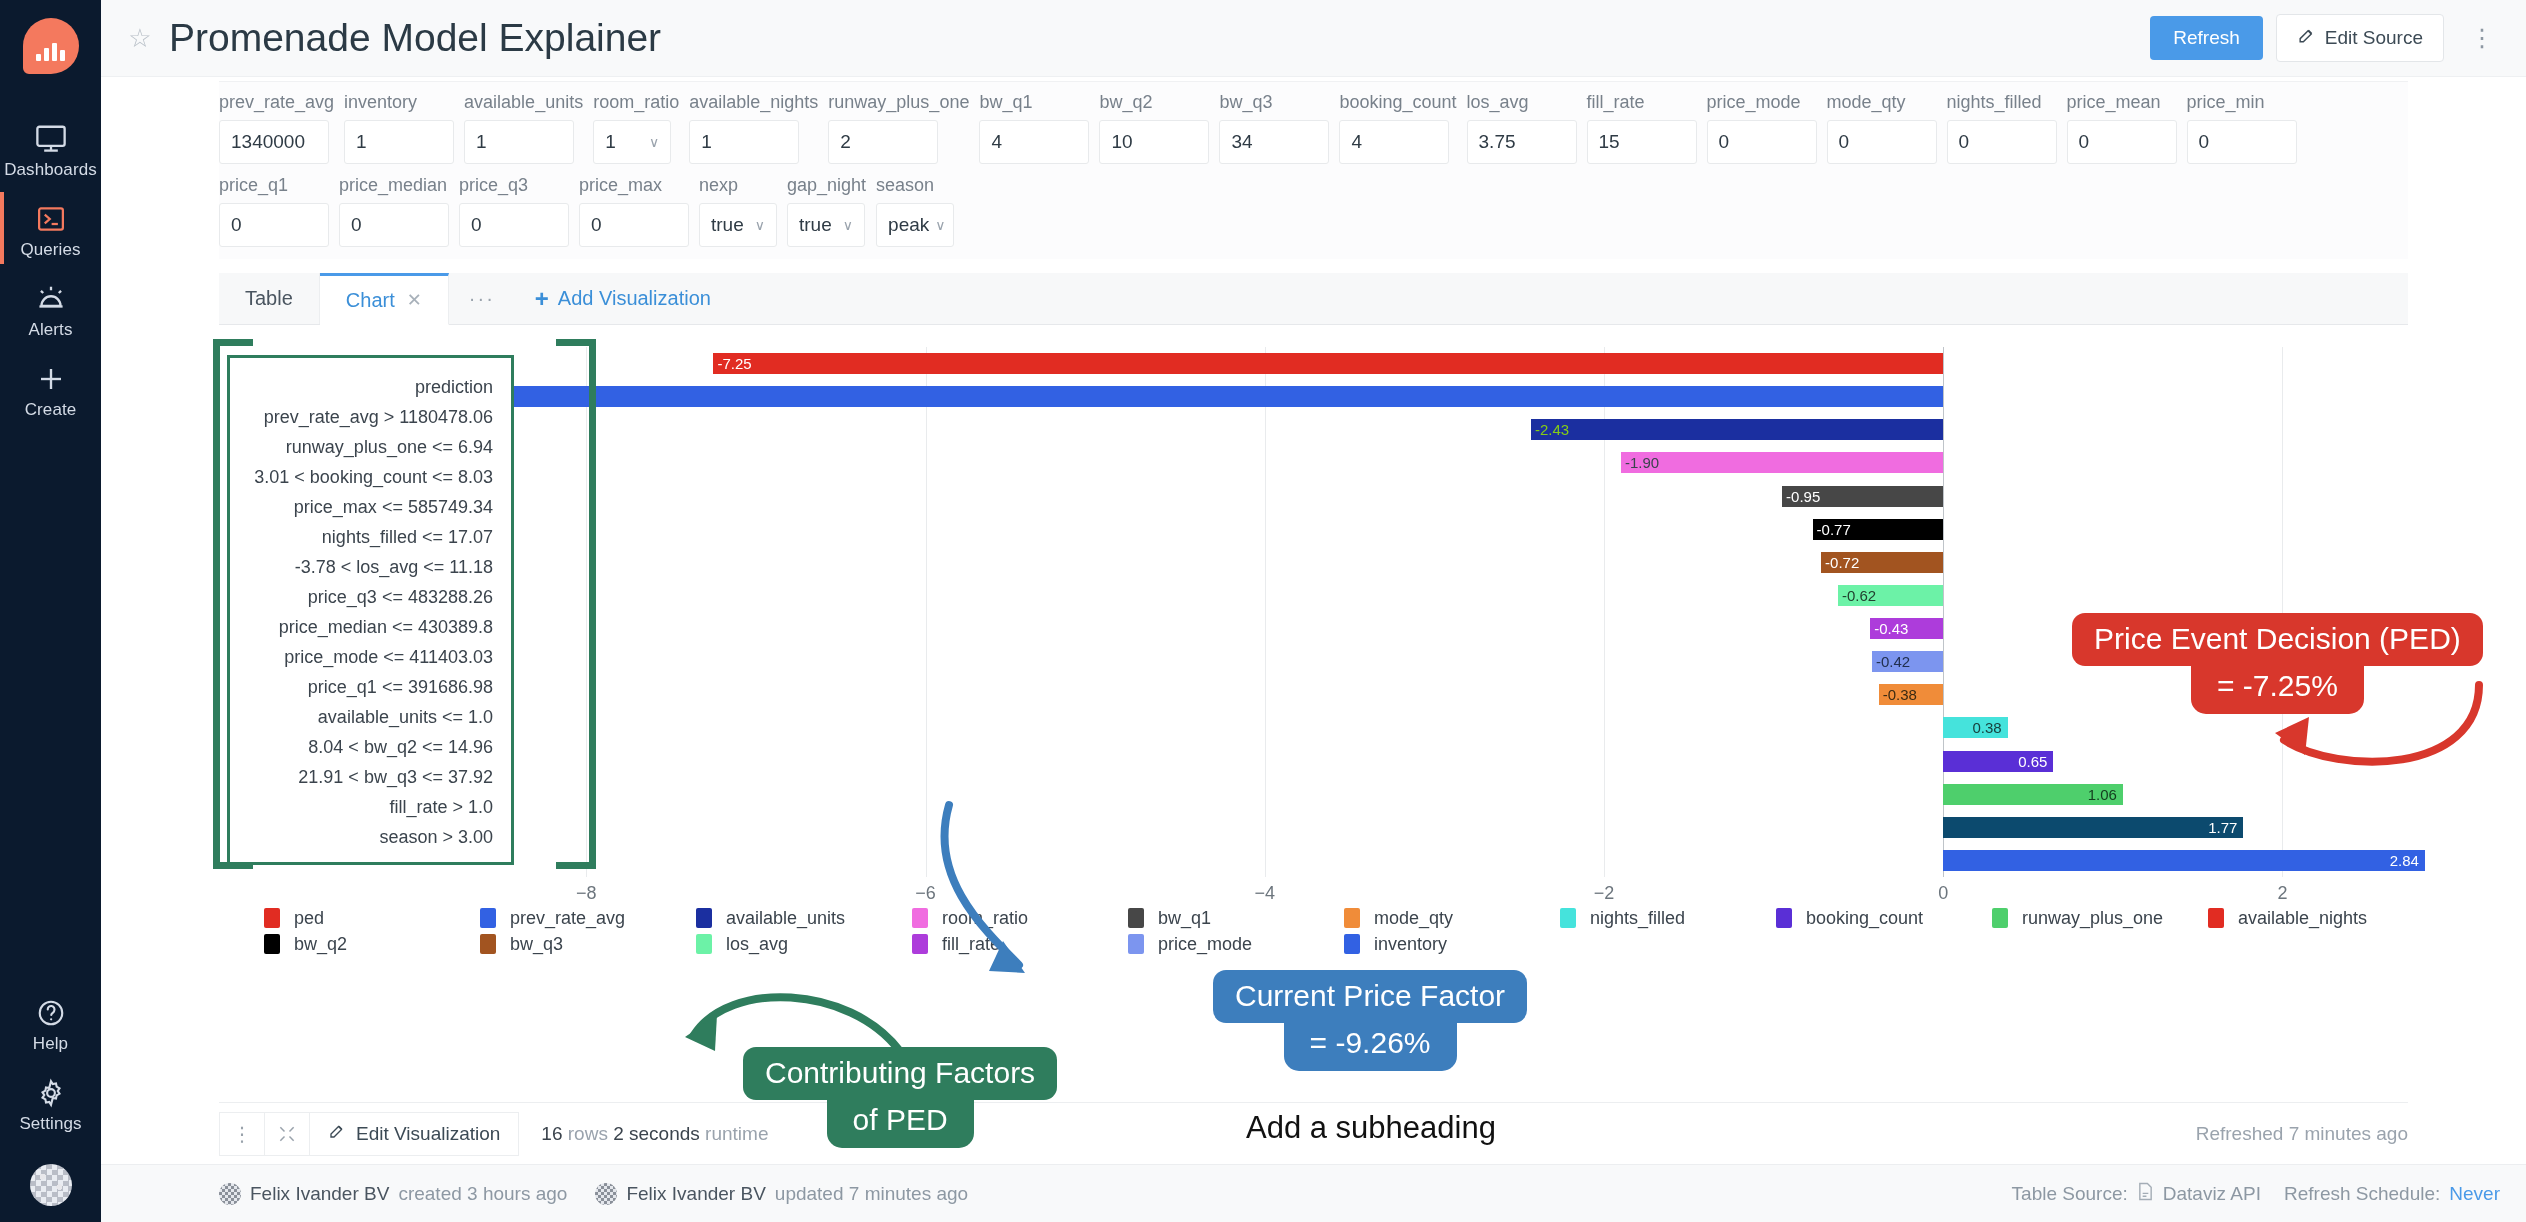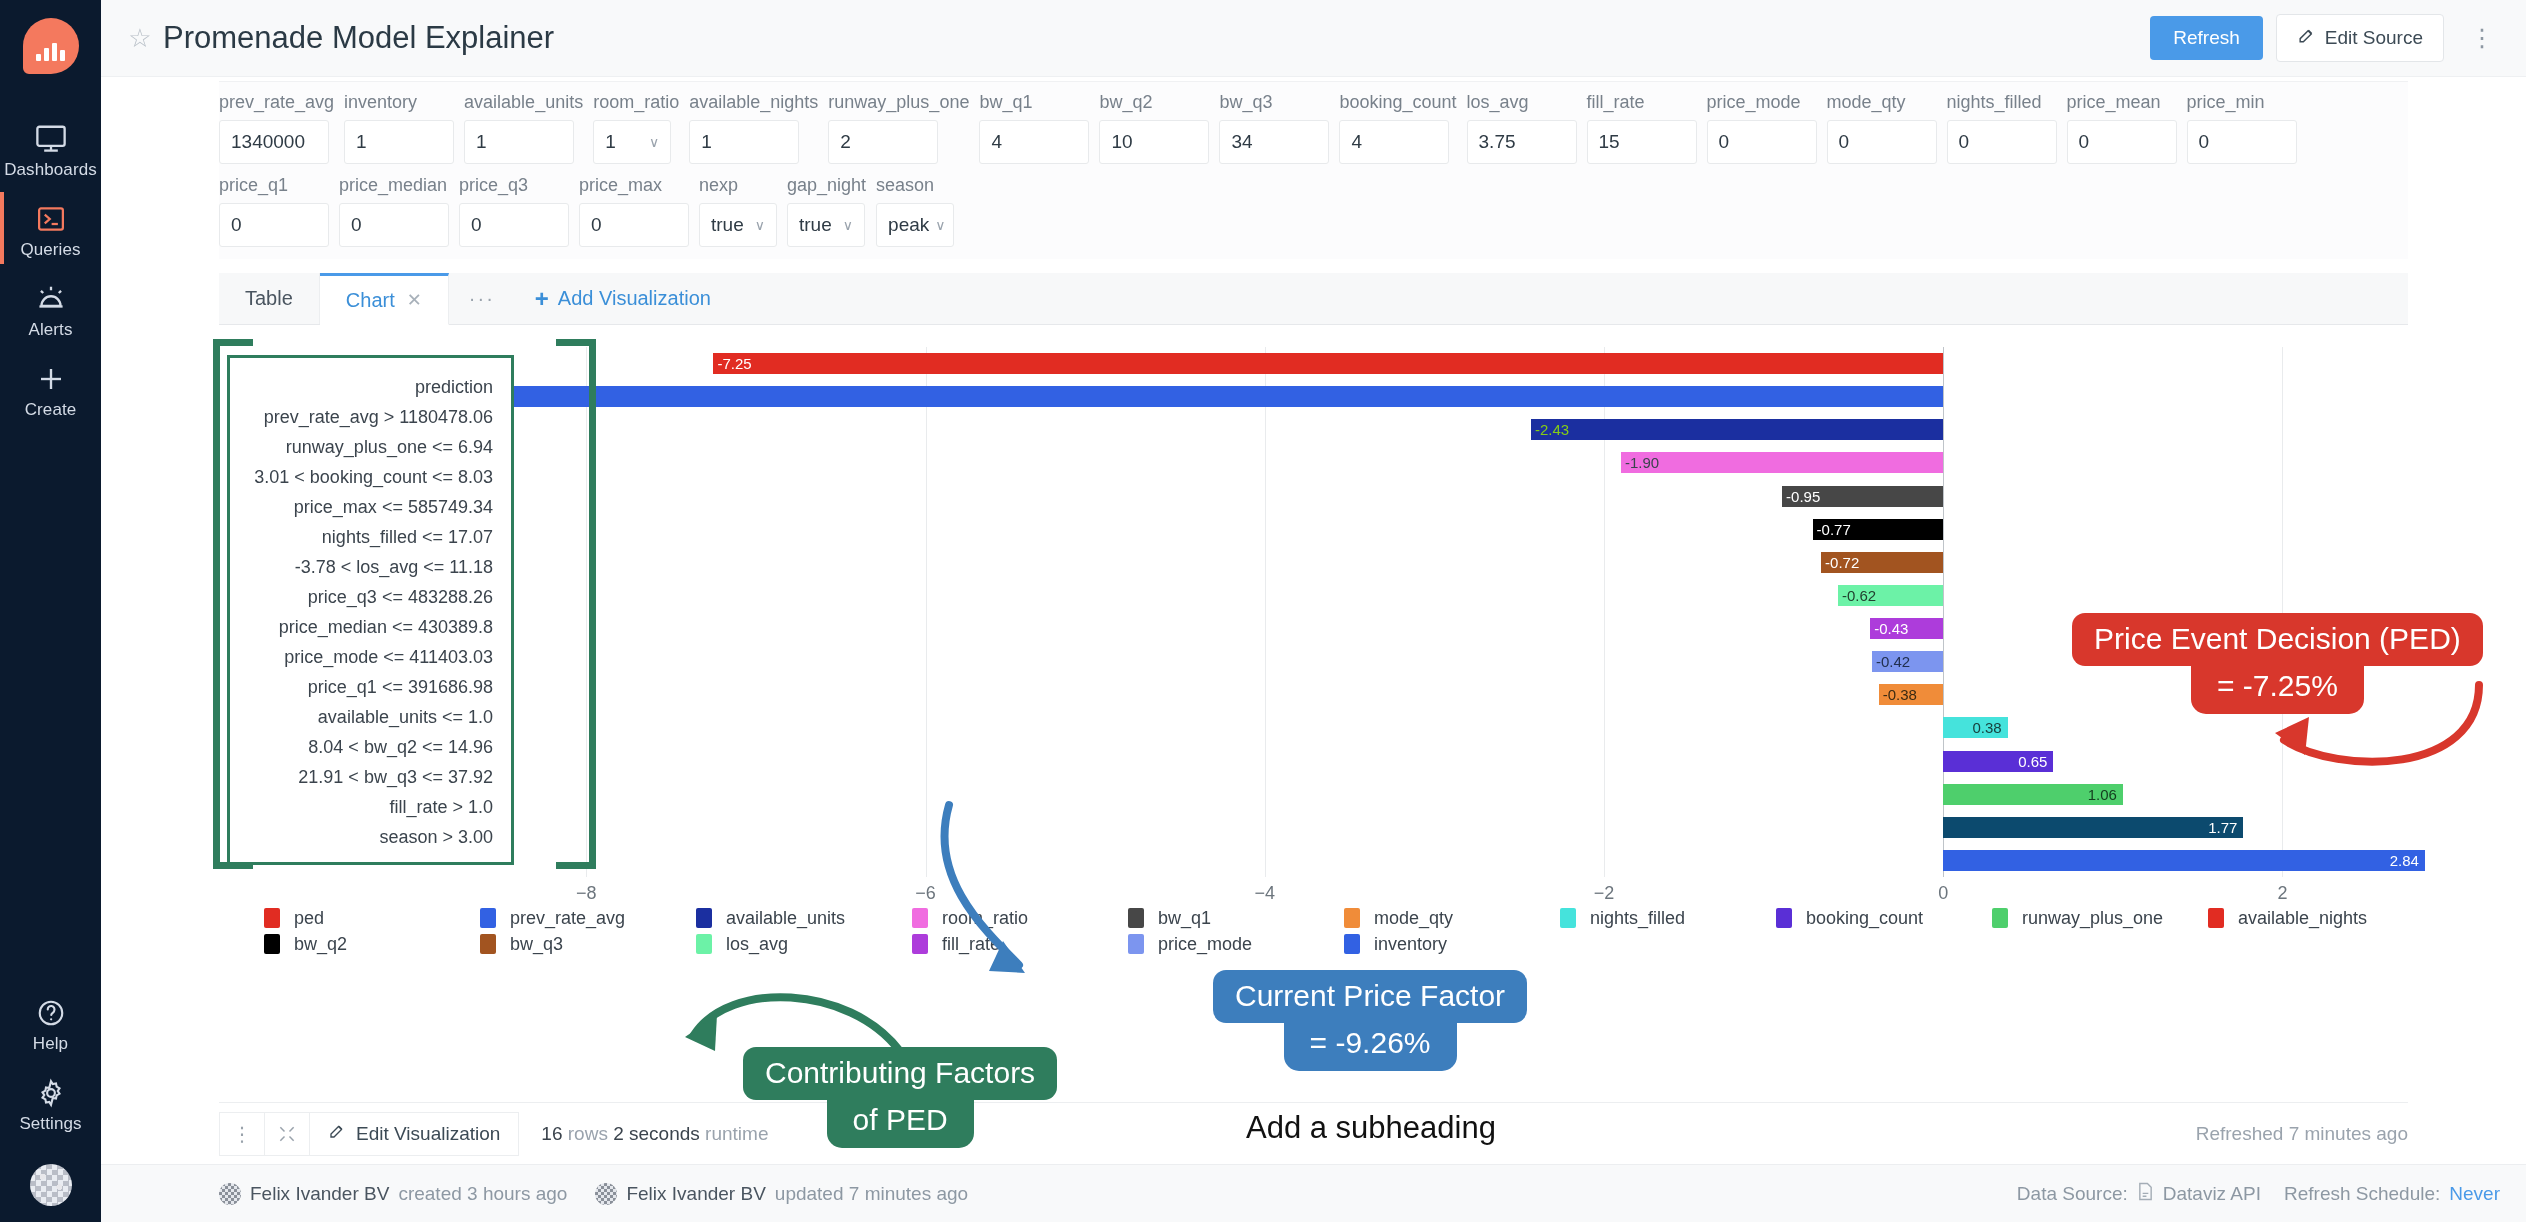--- a/index.html
+++ b/index.html
@@ -59,21 +59,21 @@
   #main { flex: 1; height: 1222px; position: relative; background: #fff; display: flex; flex-direction: column; }
 
   
   #header {
     height: 77px; flex: 0 0 77px; background: #f8f9fa;
     display: flex; align-items: center; padding: 0 22px 0 24px;
     border-bottom: 1px solid #eef0f2;
   }
   .star-btn { width: 30px; height: 30px; color: #b9c0c8; cursor: pointer;
               display: flex; align-items: center; justify-content: center; font-size: 26px; }
-  #page-title { font-size: 31px; color: #2b3a45; margin-left: 8px; font-weight: 400; }
+  #page-title { font-size: 39px; color: #2b3a45; margin-left: 14px; font-weight: 400; }
   .header-right { margin-left: auto; display: flex; align-items: center; }
   .btn-refresh {
     background: #4a9ae8; color: #fff; border: none; border-radius: 4px;
     font-size: 19px; padding: 11px 23px; cursor: pointer;
     font-family: inherit;
   }
   .btn-edit-source {
     background: #fff; border: 1px solid #e3e6e9; border-radius: 4px;
     font-size: 19px; padding: 11px 20px; margin-left: 13px; color: #3c4a55;
     cursor: pointer; display: flex; align-items: center; gap: 9px; font-family: inherit;
@@ -717,21 +717,21 @@
         <span class="mini-avatar"></span>
         <b>Felix Ivander BV</b>
         <span>created 3 hours ago</span>
       </div>
       <div class="who">
         <span class="mini-avatar"></span>
         <b>Felix Ivander BV</b>
         <span>updated 7 minutes ago</span>
       </div>
       <div id="footer-right">
-        <span>Data Source:</span>
+        <span>Table Source:</span>
         <span class="doc-ico">
           <svg width="17" height="19" viewBox="0 0 18 20" fill="none" stroke="#a4adb6" stroke-width="1.5">
             <path d="M3 1.5h8l4 4v13H3z"></path>
               <path d="M6 12h6M6 15h4"></path>
           </svg>
         </span>
         <span>Dataviz API</span>
         <span style="margin-left:14px">Refresh Schedule:</span>
         <span class="lnk">Never</span>
       </div>

